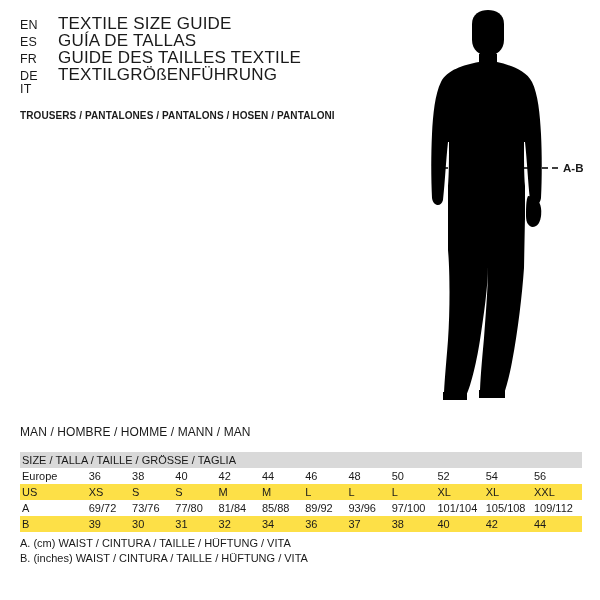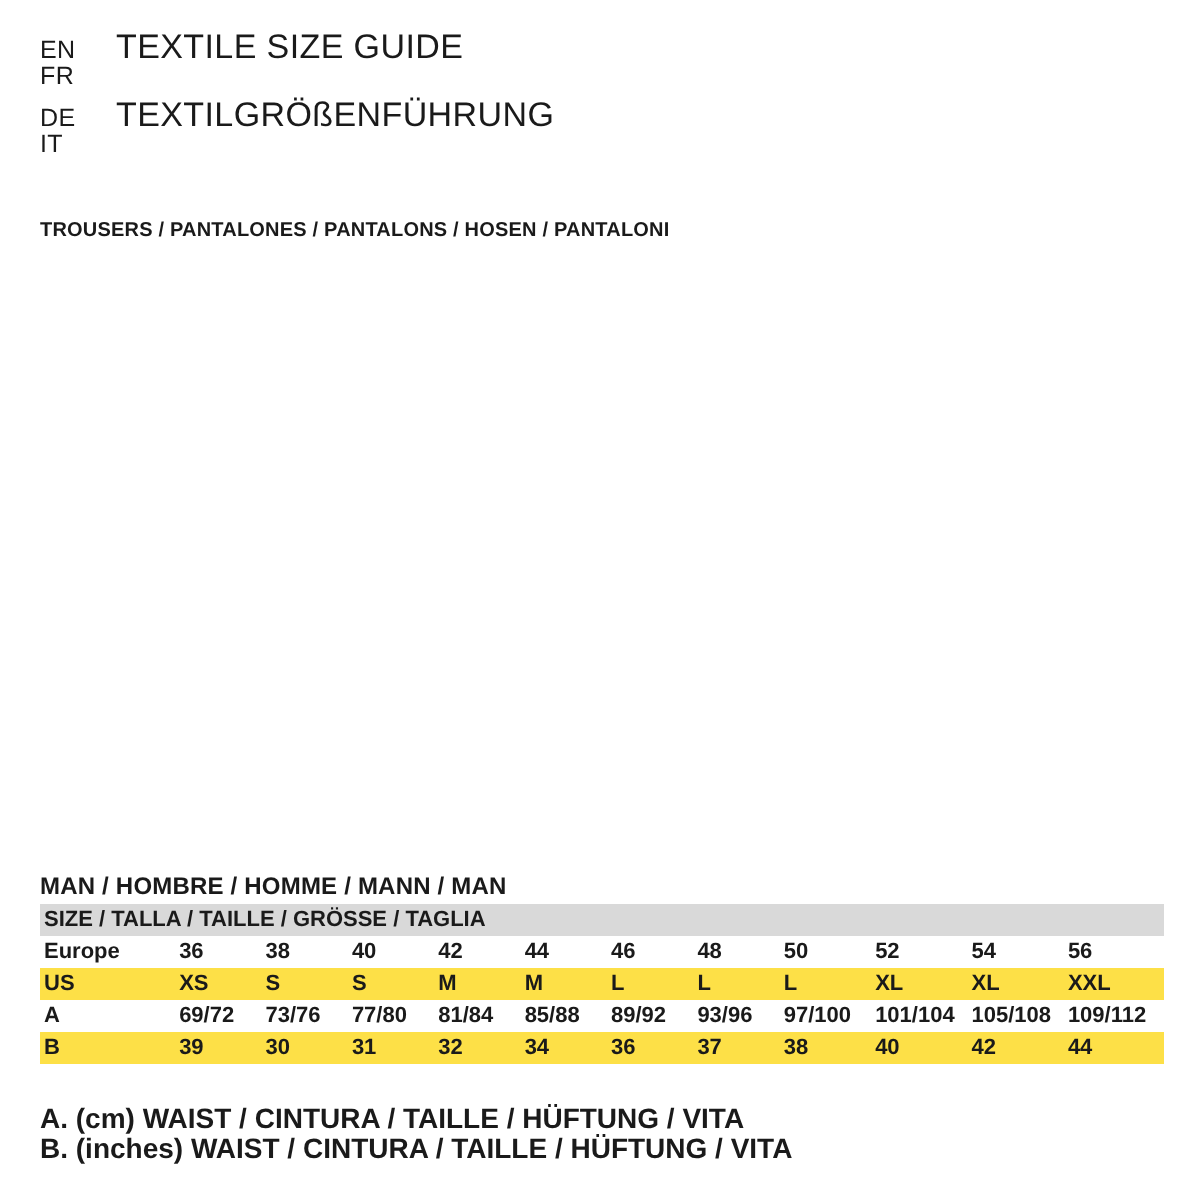--- a/index.html
+++ b/index.html
@@ -71,37 +71,36 @@
     font-weight: bold;
     color: #1a1a1a;
   }
 
   
   .table-title {
     position: absolute;
     left: 20px;
     top: 425px;
     font-size: 12px;
-    font-weight: bold;
+    font-weight: normal;
     letter-spacing: 0.1px;
-    margin-top: 11px;
   }
 
   table.size-table {
     position: absolute;
     left: 20px;
     top: 452px;
     width: 562px;
     border-collapse: collapse;
     font-size: 11px;
   }
   table.size-table td, table.size-table th {
     padding: 2px 0 2px 0;
     text-align: left;
-    font-weight: bold;
+    font-weight: normal;
     white-space: nowrap;
   }
   table.size-table tr.row-head td {
     background: #d9d9d9;
     font-size: 11px;
     padding-left: 2px;
   }
   table.size-table tr.row-alt td {
     background: #fde047;
   }
@@ -109,50 +108,105 @@
     width: 88px;
     padding-left: 2px;
   }
   table.size-table td.val {
     width: 54px;
   }
 
   .footnotes {
     position: absolute;
     left: 20px;
-    top: 552px;
-    font-size: 14px;
+    top: 536px;
+    font-size: 11px;
     line-height: 15px;
-    font-weight: bold;
+    font-weight: normal;
   }
 </style>
 </head>
 <body>
 
 <div class="page">
 
   <div class="lang-block">
     <div class="lang-row">
       <span class="lang-code">EN</span>
       <span class="lang-text">TEXTILE SIZE GUIDE</span>
     </div>
     <div class="lang-row">
+      <span class="lang-code">ES</span>
+      <span class="lang-text">GUÍA DE TALLAS</span>
+    </div>
+    <div class="lang-row">
       <span class="lang-code">FR</span>
+      <span class="lang-text">GUIDE DES TAILLES TEXTILE</span>
     </div>
     <div class="lang-row">
       <span class="lang-code">DE</span>
       <span class="lang-text">TEXTILGRÖßENFÜHRUNG</span>
     </div>
     <div class="lang-row">
       <span class="lang-code">IT</span>
     </div>
   </div>
 
   <div class="section-title">TROUSERS / PANTALONES / PANTALONS / HOSEN / PANTALONI</div>
 
+  <div class="figure-wrap">
+    <svg width="200" height="400" viewBox="0 0 200 400" xmlns="http://www.w3.org/2000/svg">
+      <g fill="#000000">
+
+        <path d="M72 14 C72 4 80 0 88 0 C96 0 104 4 104 14 L104 30 C104 40 96 46 88 46 C80 46 72 40 72 30 Z"></path>
+
+        <path d="M79 44 L97 44 L97 52
+                 C110 55 126 60 132 72
+                 C138 84 140 104 141 124
+                 C142 144 142 168 141 188
+                 C140 196 132 198 130 190
+                 C128 172 127 150 125 132
+                 L124 132
+                 C124 150 124 164 125 176
+                 L125 210
+                 L48 210
+                 L48 176
+                 C49 164 49 150 49 132
+                 L48 132
+                 C46 150 45 172 43 190
+                 C41 198 33 196 32 188
+                 C31 168 31 144 32 124
+                 C33 104 35 84 41 72
+                 C47 60 63 55 79 52 Z"></path>
+
+        <path d="M128 186 C134 186 140 190 141 198 C142 206 140 214 136 216 C130 219 126 214 126 206 C126 198 126 190 128 186 Z"></path>
+
+        <path d="M48 206 L125 206
+                 L124 258
+                 C122 286 118 320 112 352
+                 C109 368 106 378 104 384
+                 L80 384
+                 C80 372 82 350 84 328
+                 C86 302 88 276 88 256
+                 C88 276 84 304 80 330
+                 C76 356 70 378 66 386
+                 L44 386
+                 C44 376 46 356 48 330
+                 C50 300 50 262 48 240 Z"></path>
+
+        <path d="M43 382 L67 382 L67 390 L43 390 Z"></path>
+        <path d="M79 380 L105 380 L105 388 L79 388 Z"></path>
+      </g>
+
+      <g>
+        <line x1="42" y1="158" x2="158" y2="158" stroke="#000000" stroke-width="1.6" stroke-dasharray="6 4"></line>
+      </g>
+    </svg>
+    <div class="ab-label">A-B</div>
+  </div>
 
   <div class="table-title">MAN / HOMBRE / HOMME / MANN / MAN</div>
 
   <table class="size-table">
     <tbody>
       <tr class="row-head">
         <td class="label-col" colspan="12">SIZE / TALLA / TAILLE / GRÖSSE / TAGLIA</td>
       </tr>
 
       <tr>

